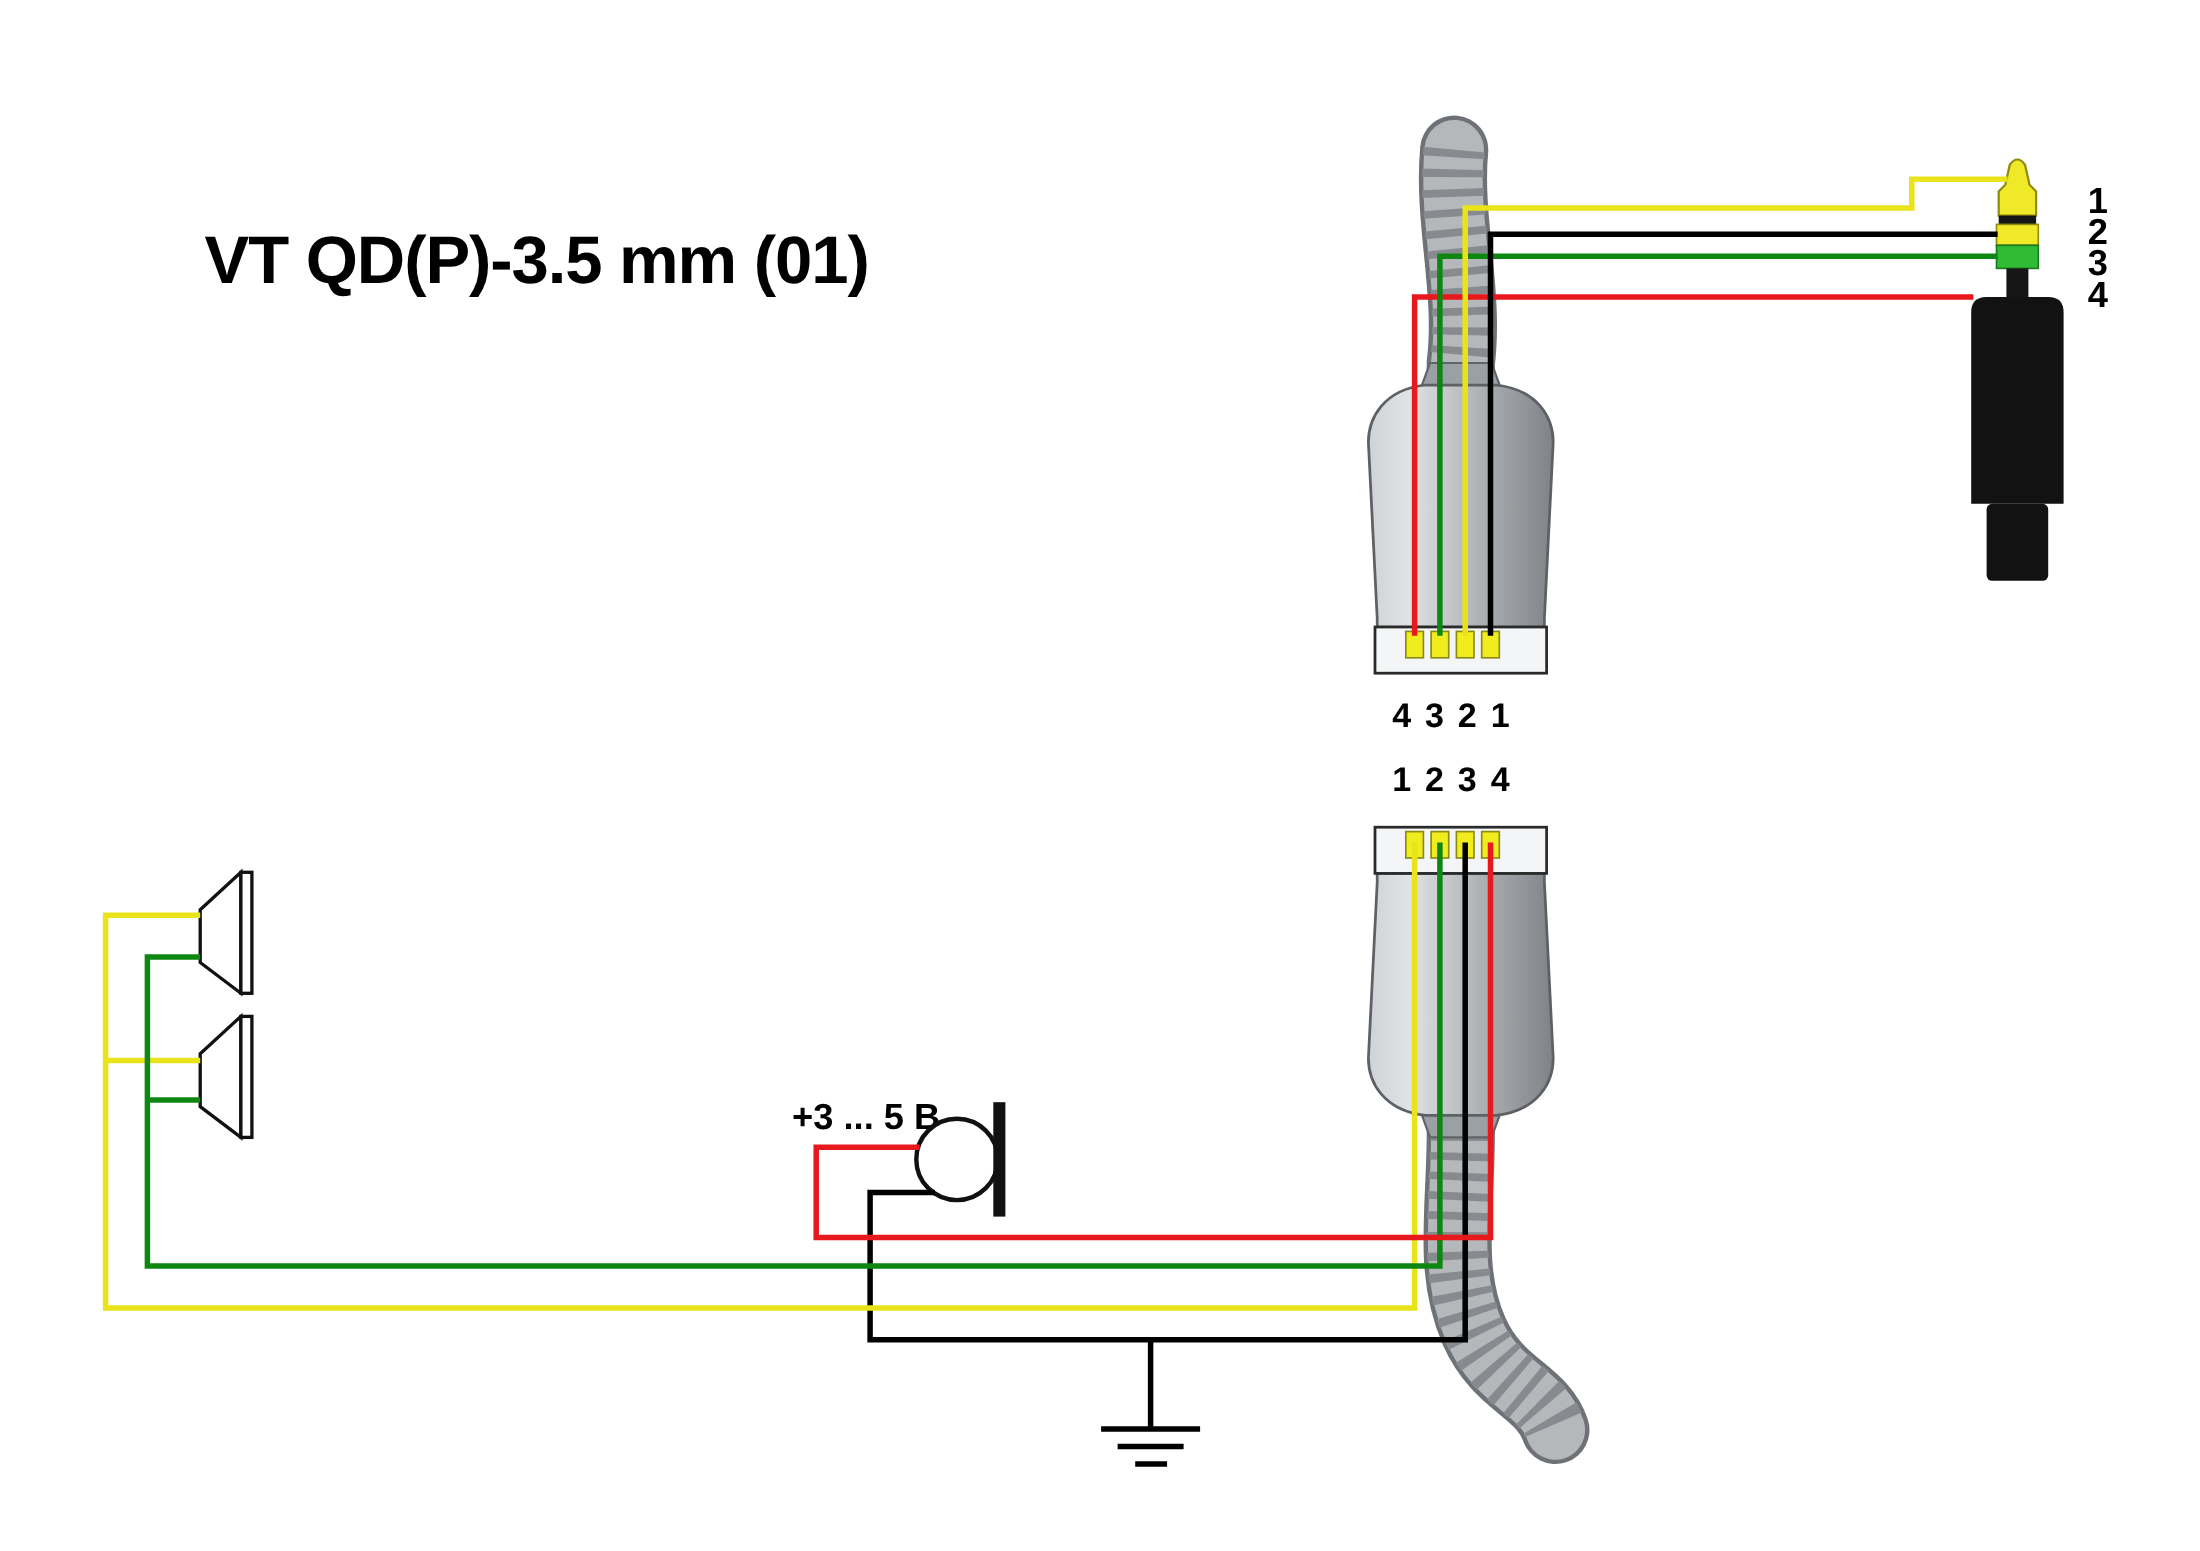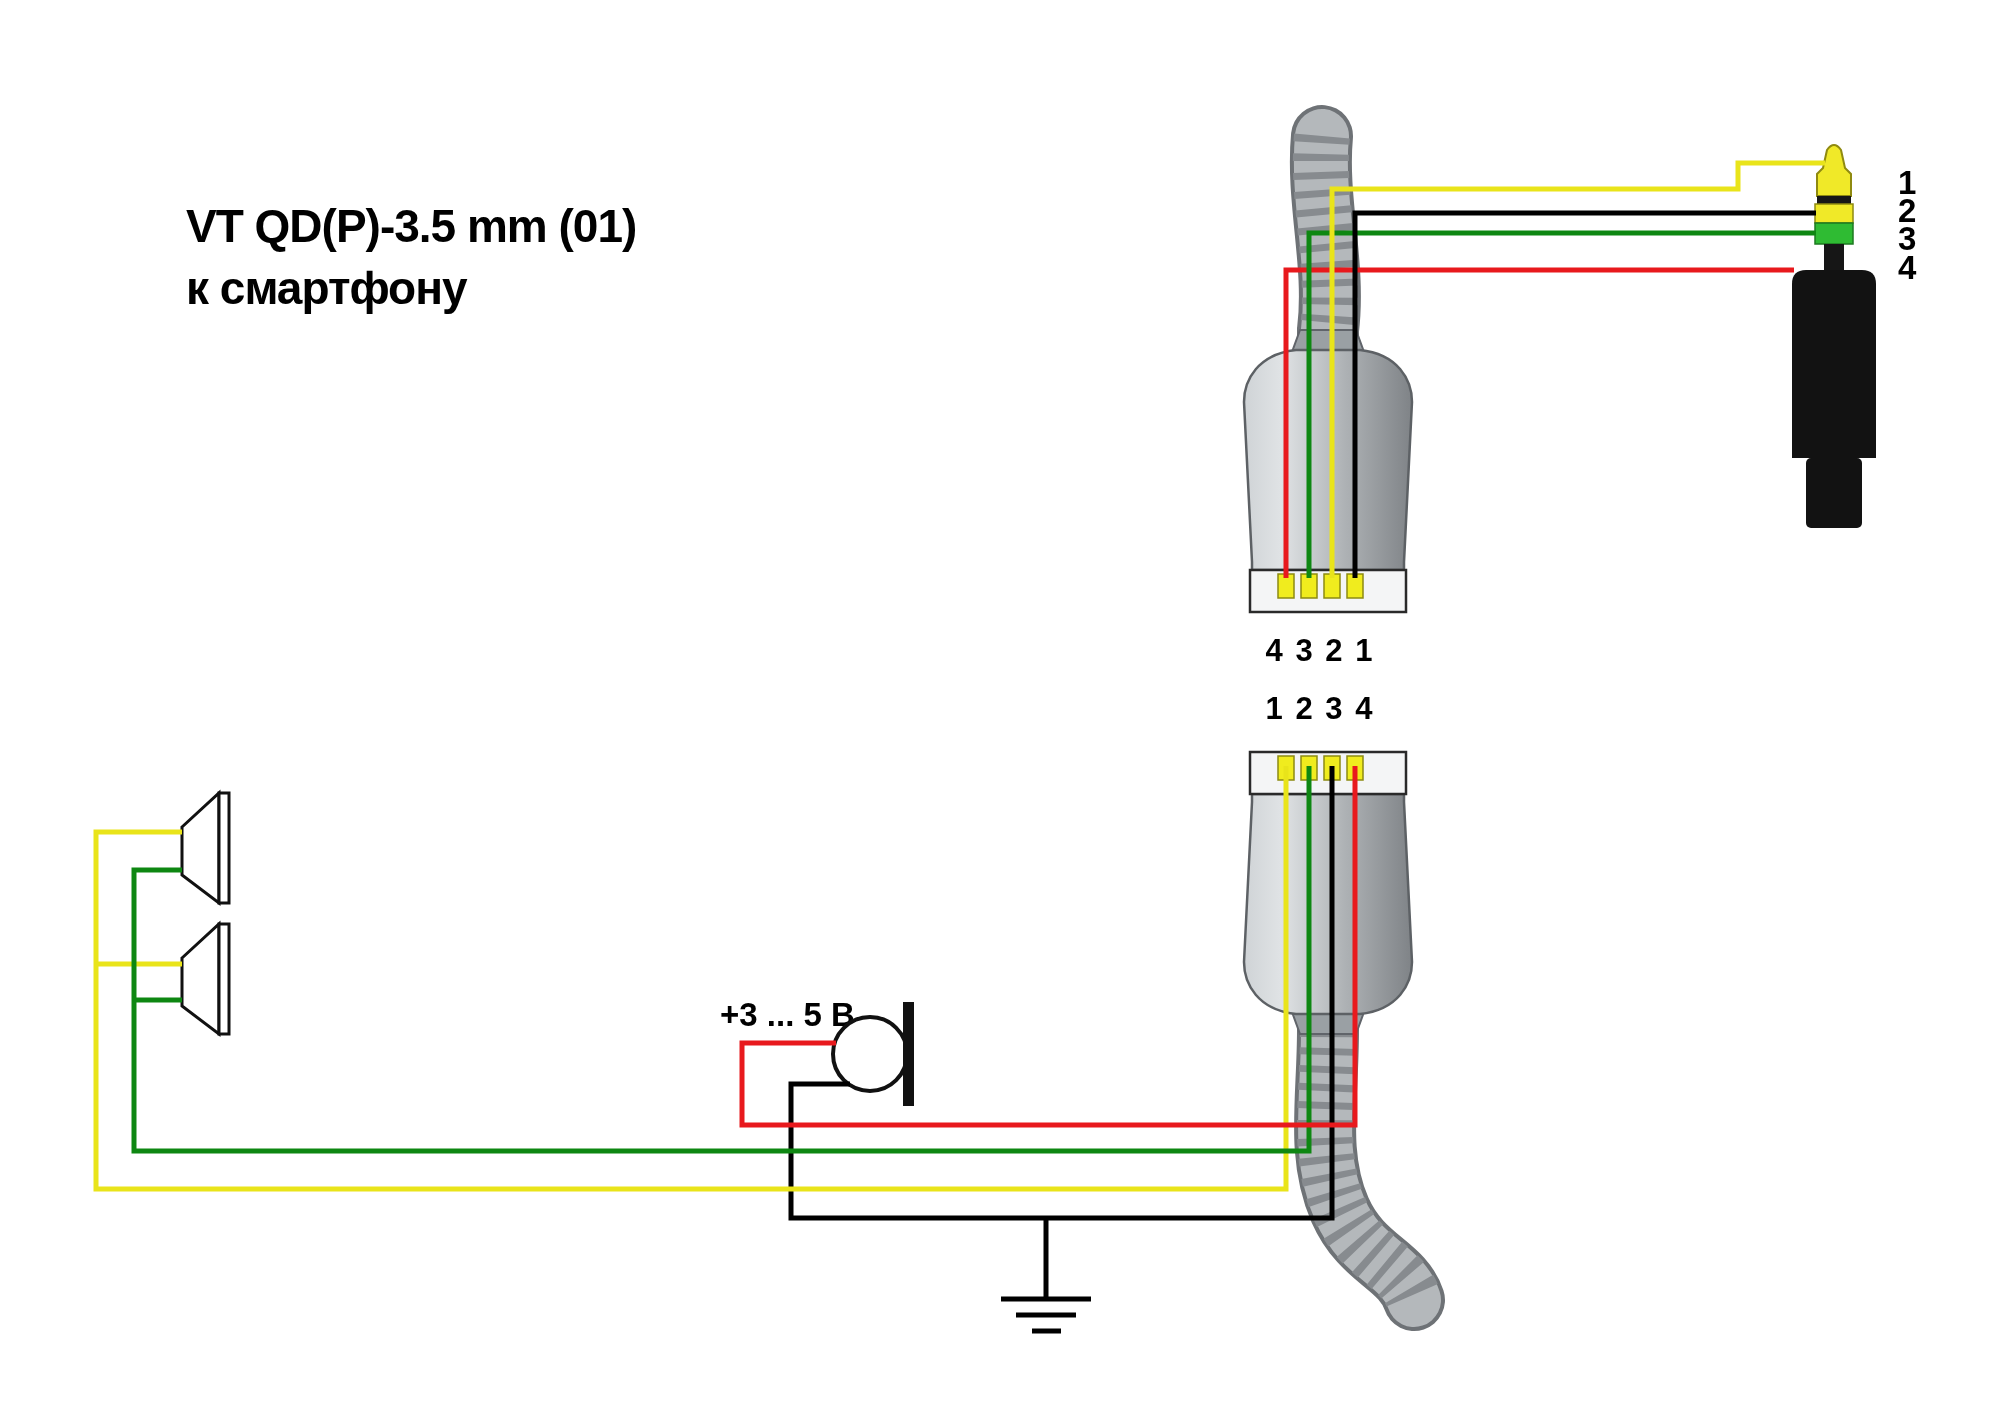--- a/index.html
+++ b/index.html
@@ -8,21 +8,21 @@
     width:2000px;height:1410px;
     background:#ffffff;
     overflow:hidden;
     font-family:"Liberation Sans",sans-serif;
   }
   .title{
     position:absolute;
     left:186px;top:196px;
     font-family:"Liberation Sans",sans-serif;
     font-weight:700;
-    font-size:46px;
+    font-size:61px;
     line-height:1.34;
     letter-spacing:-1px;
     color:#000;
     white-space:nowrap;
   }
   svg{position:absolute;left:0;top:0;}
   .lbl{
     font-family:"Liberation Sans",sans-serif;
     font-weight:700;
     fill:#000;
@@ -31,21 +31,20 @@
   .lbl-contacts{font-size:31px;letter-spacing:2px;}
   .lbl-volt{font-size:33px;}
 </style>
 </head>
 <body>
 
 <div class="canvas">
 
   <div class="title">
     <div>VT QD(P)-3.5 mm (01)</div>
-    <div>к смартфону</div>
   </div>
 
   <svg viewBox="0 0 2000 1410" width="2000" height="1410">
     <defs>
       <linearGradient id="plugGrad" x1="0" y1="0" x2="1" y2="0">
         <stop offset="0" stop-color="#cfd3d6"></stop>
         <stop offset="0.22" stop-color="#e0e3e5"></stop>
         <stop offset="0.6" stop-color="#aeb2b5"></stop>
         <stop offset="1" stop-color="#7f8387"></stop>
       </linearGradient>

